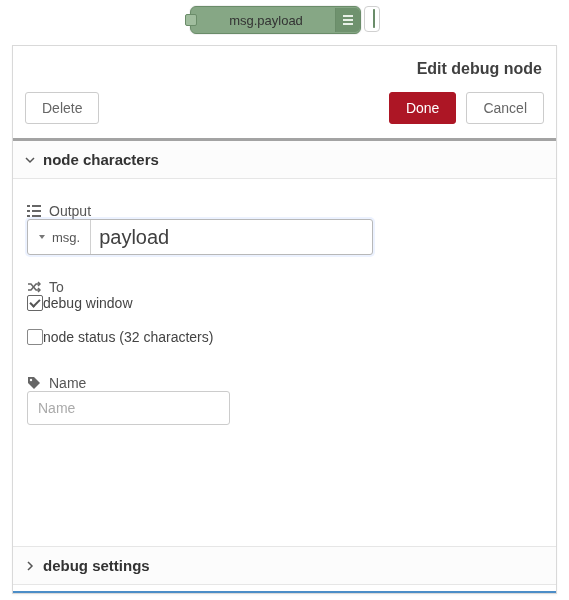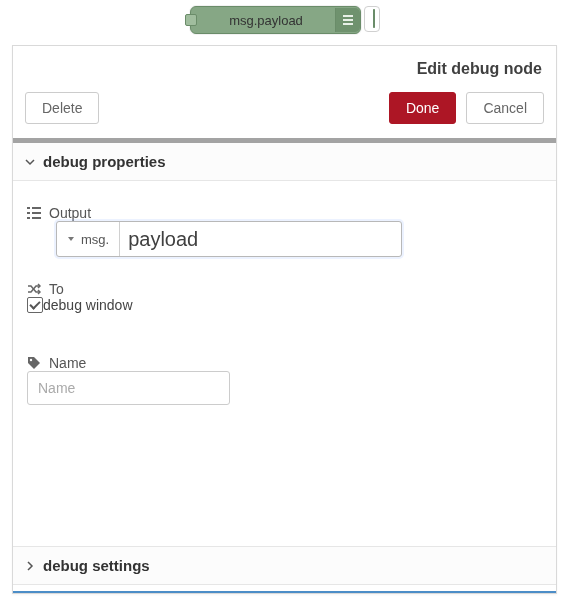--- a/index.html
+++ b/index.html
@@ -99,21 +99,21 @@
     font-weight: 600;
     color: #404040;
     padding: 14px 14px 10px 10px;
     text-align: right;
   }
   .panel-buttons {
     display: flex;
     justify-content: space-between;
     align-items: center;
     padding: 4px 12px 14px 12px;
-    border-bottom: 5px solid #a3a3a3;
+    border-bottom: 3px solid #a3a3a3;
   }
   .btn {
     display: inline-flex;
     align-items: center;
     justify-content: center;
     height: 32px;
     padding: 0 16px;
     font-size: 14px;
     border-radius: 3px;
     border: 1px solid #ccc;
@@ -168,21 +168,20 @@
   .form-label svg { display: block; color: #666; }
   .form-field { flex: 1; }
 
   .typed-input {
     display: flex;
     height: 34px;
     border: 1px solid #b8b8b8;
     background: #fff;
     border-radius: 3px;
     box-shadow: 0 0 0 2px rgba(100,150,255,0.12);
-    margin-left: 29px;
   }
   .typed-input .type-select {
     display: flex;
     align-items: center;
     gap: 6px;
     padding: 0 10px;
     height: 100%;
     border-right: 1px solid #d0d0d0;
     font-size: 13px;
     color: #555;
@@ -279,21 +278,21 @@
         <button class="btn">Cancel</button>
       </div>
     </div>
 
     <div class="section-header">
       <span class="chev">
         <svg width="10" height="10" viewBox="0 0 10 10">
             <path d="M1 3 L5 7 L9 3" stroke="#555" stroke-width="1.5" fill="none"></path>
           </svg>
       </span>
-      <span>debug properties</span>
+      <span>node characters</span>
     </div>
 
     <div class="section-body">
 
       <div class="form-row">
         <div class="form-label">
           <span>
             <svg width="14" height="14" viewBox="0 0 14 14" fill="#666">
               <rect x="0" y="1" width="3" height="2"></rect>
                 <rect x="5" y="1" width="9" height="2"></rect>
@@ -330,20 +329,24 @@
               <path d="M11 8 L13 10 L11 12" fill="none"></path>
             </svg>
           </span>
           <span>To</span>
         </div>
         <div class="form-field">
           <div class="check-row">
             <span class="checkbox checked"></span>
             <span>debug window</span>
           </div>
+          <div class="check-row" style="margin-bottom:6px;">
+            <span class="checkbox"></span>
+            <span>node status (32 characters)</span>
+          </div>
         </div>
       </div>
 
       <div class="form-row">
         <div class="form-label">
           <span>
             <svg width="14" height="14" viewBox="0 0 14 14" fill="#666">
               <path d="M1 1 L7 1 L13 7 L7 13 L1 7 Z"></path>
               <circle cx="4" cy="4" r="1.2" fill="#fff"></circle>
             </svg>

